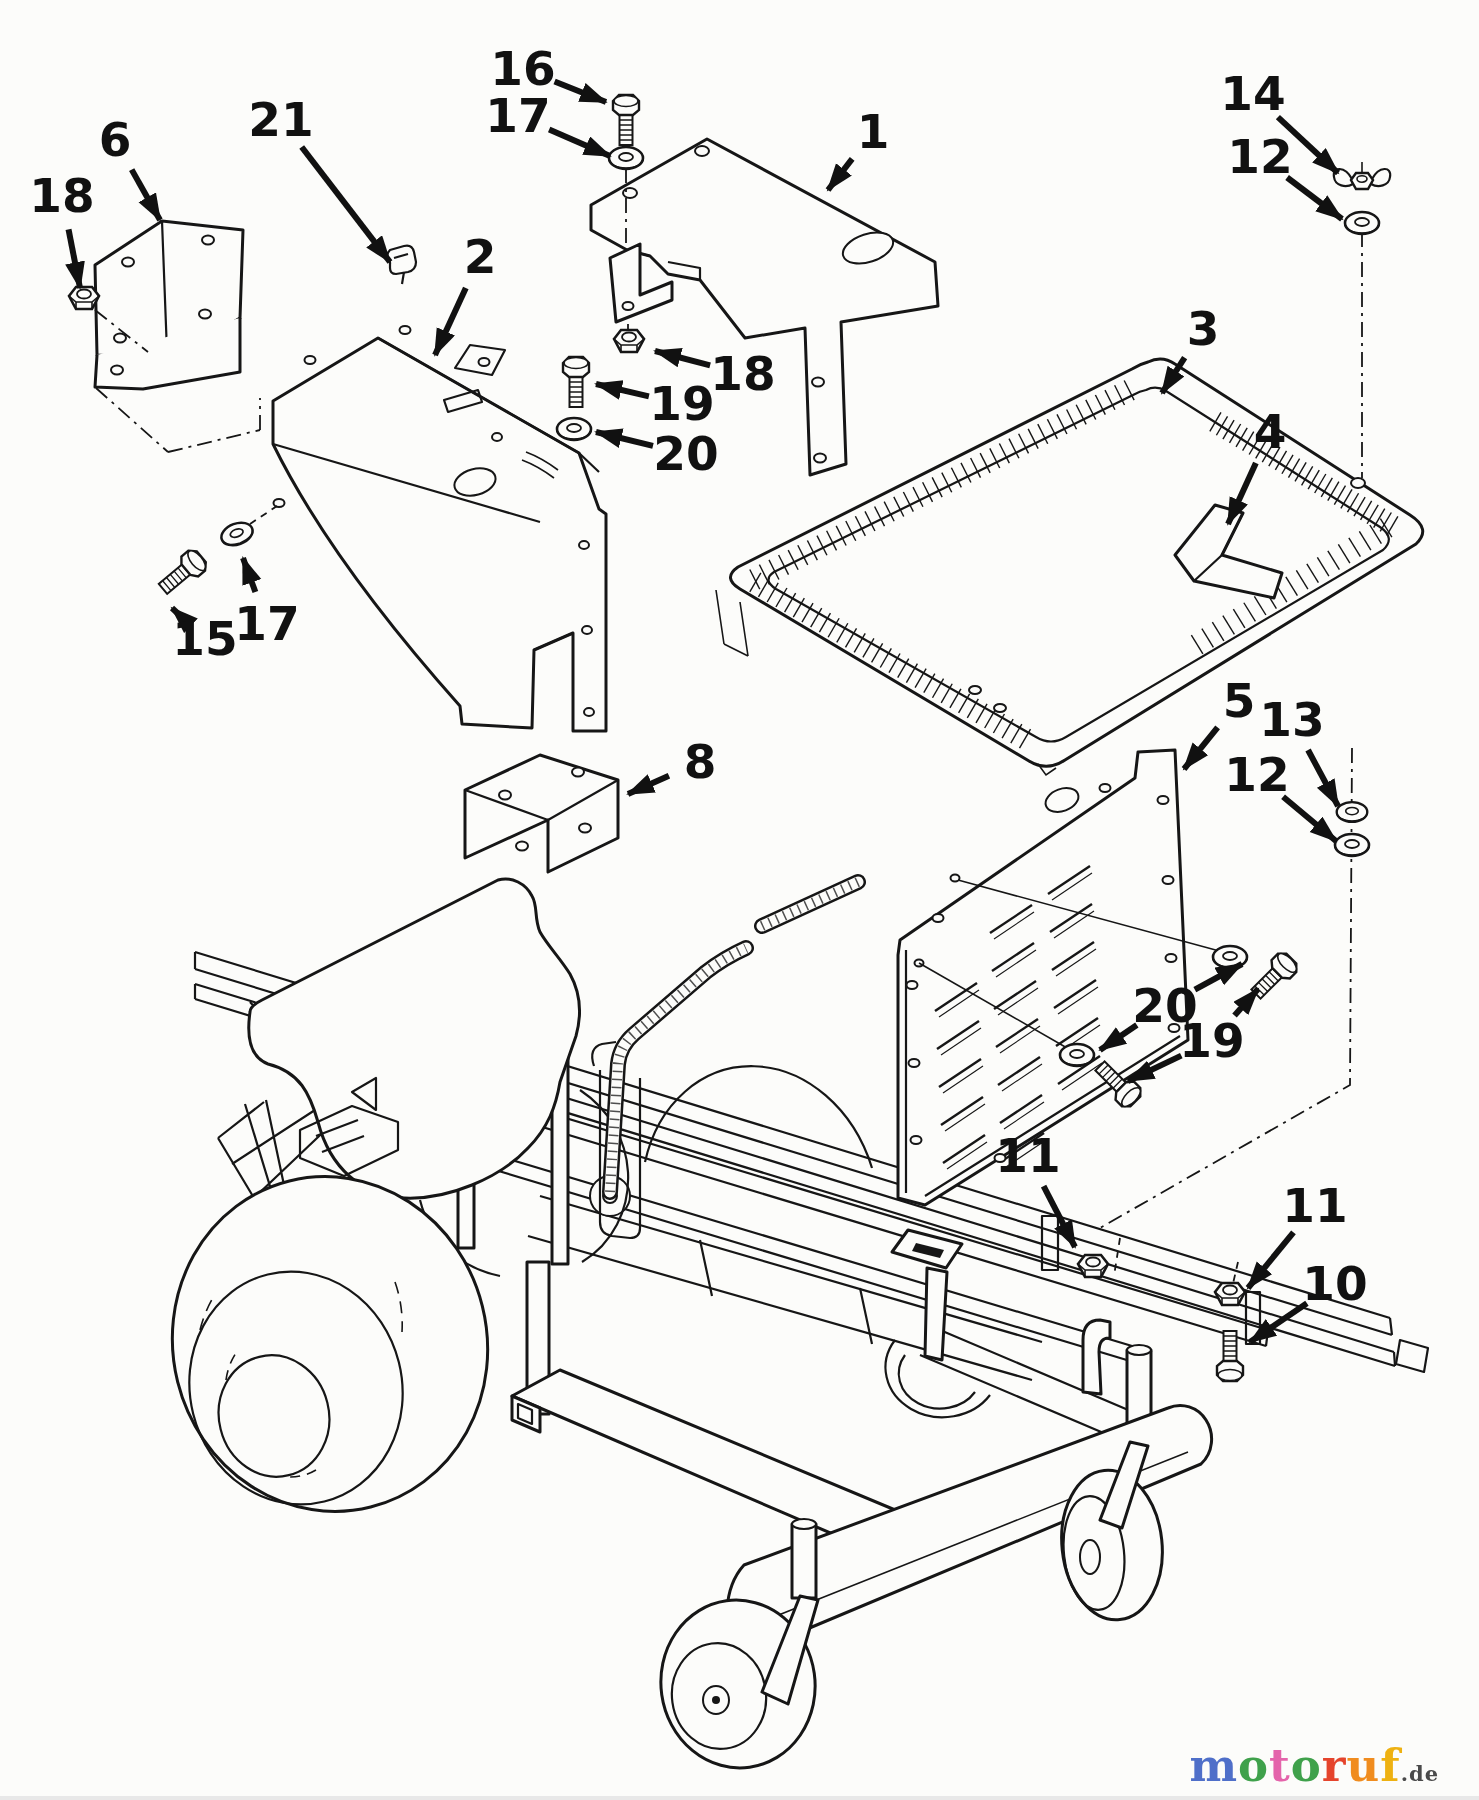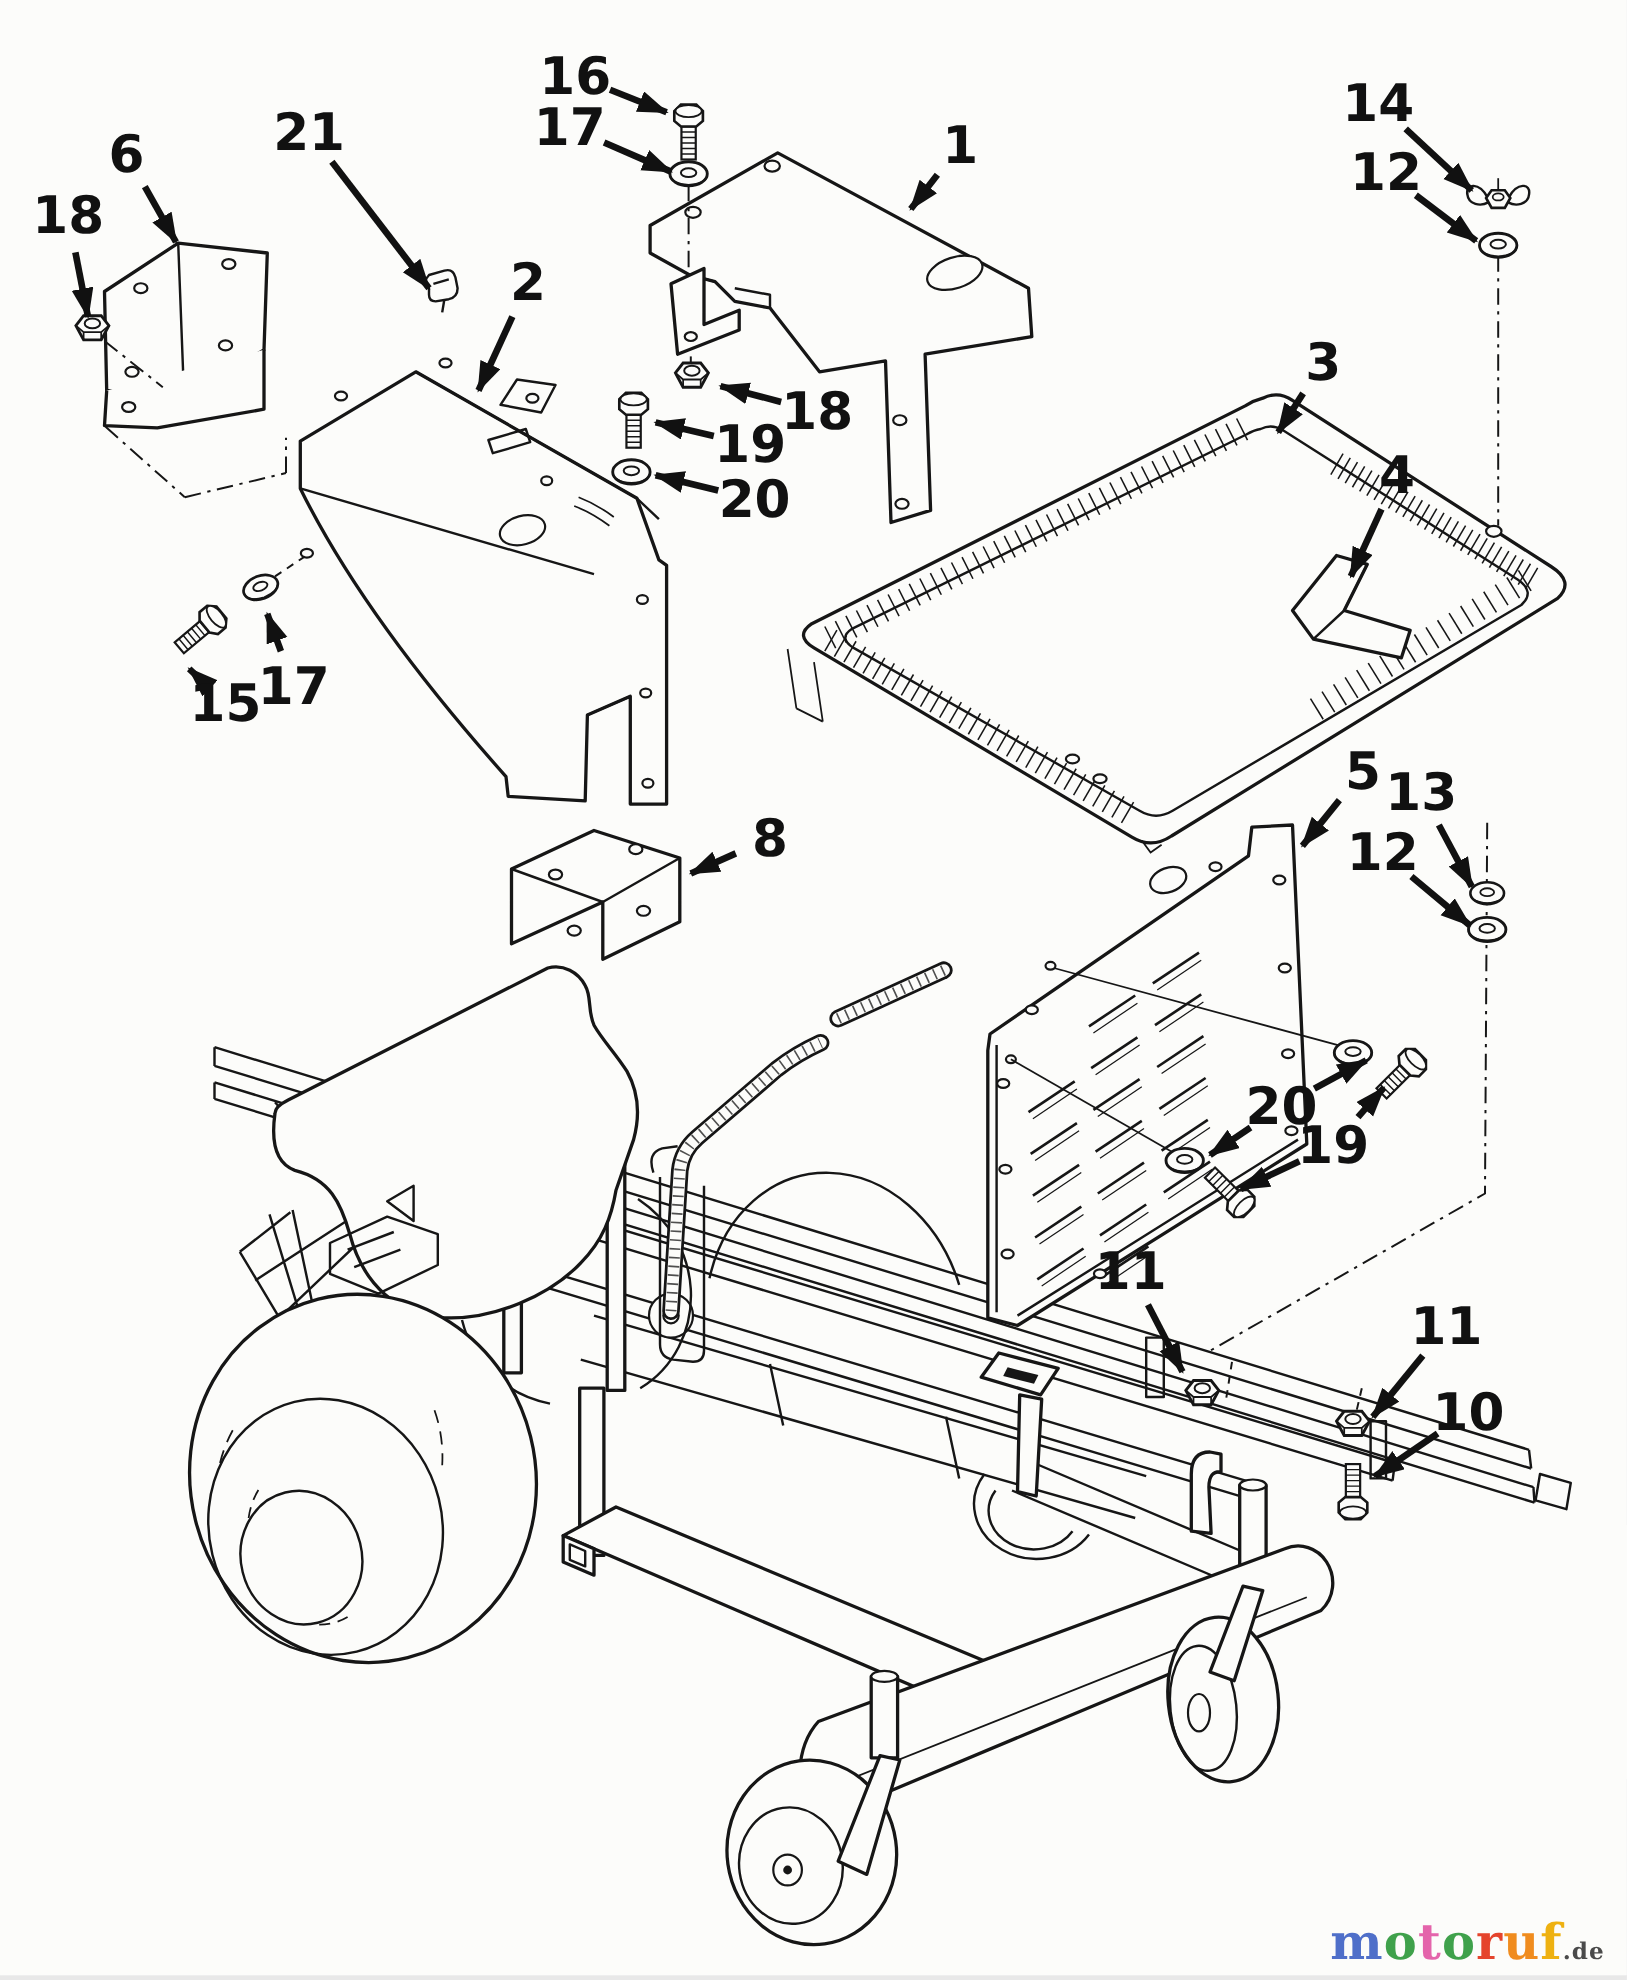--- a/index.html
+++ b/index.html
@@ -13,21 +13,21 @@
   .dashdot{fill:none;stroke:#161616;stroke-width:1.8;stroke-dasharray:15 6 3 6;}
   .dash{fill:none;stroke:#161616;stroke-width:1.8;stroke-dasharray:7 6;}
   .callout-label{font-size:47px;font-weight:bold;fill:#111;text-anchor:middle;}
   .callout-arrow{stroke:#111;stroke-width:6;fill:none;}
   .hatchline{stroke:#161616;stroke-width:1.4;}
   .louver{stroke:#161616;stroke-width:2.4;}
   .louver2{stroke:#161616;stroke-width:1.1;}
   .tube-core{fill:none;stroke:#161616;stroke-width:16;stroke-linecap:round;}
   .tube-fill{fill:none;stroke:#FCFCFA;stroke-width:11;stroke-linecap:round;}
   .tube-stipple{fill:none;stroke:#161616;stroke-width:10;stroke-dasharray:1.5 6.5;opacity:.75;}
-  .wm{position:absolute;right:20px;bottom:8px;font-family:"DejaVu Serif",serif;font-weight:bold;
+  .wm{position:absolute;right:40px;bottom:8px;font-family:"DejaVu Serif",serif;font-weight:bold;
       font-size:45px;line-height:1;letter-spacing:1px;}
   .wm .de{font-size:21px;font-weight:bold;}
 </style>
 </head>
 <body>
 
 <div class="stage">
 <svg class="art" width="1479" height="1800" viewBox="0 0 1479 1800">
   <defs>
     <marker id="arrowhead" markerUnits="userSpaceOnUse" markerWidth="30" markerHeight="22" refX="26" refY="10" orient="auto">

